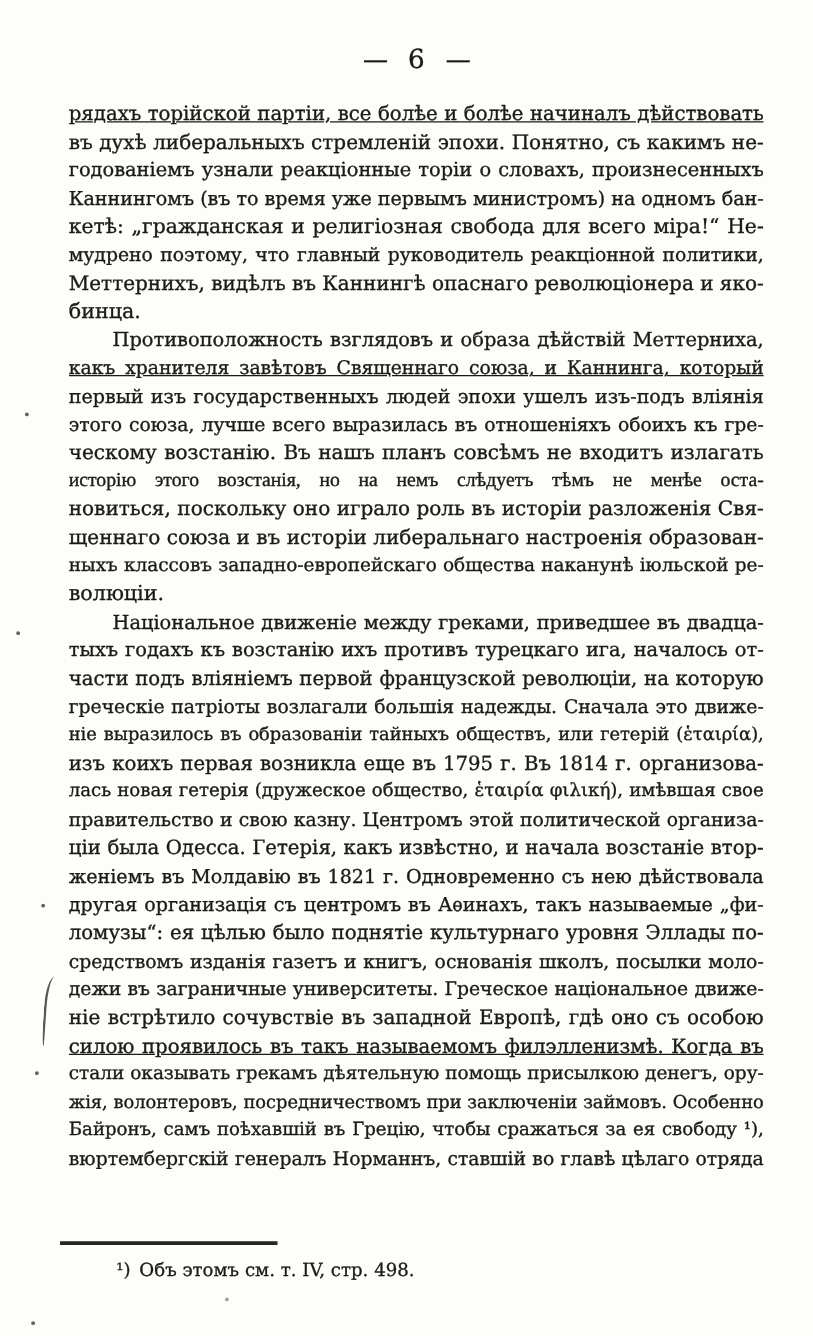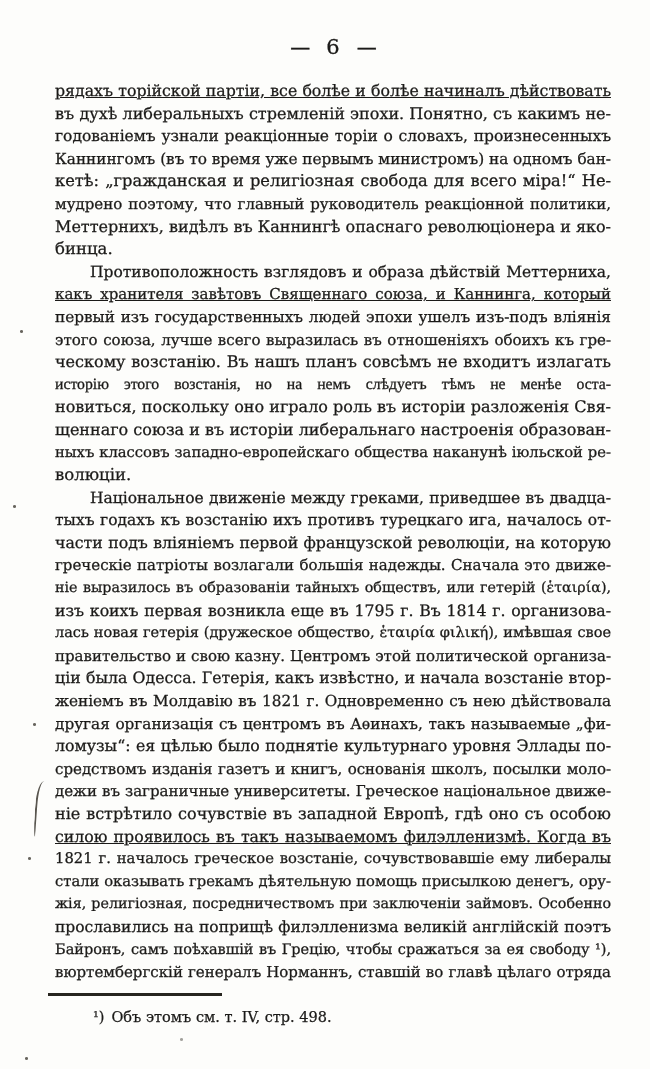--- a/index.html
+++ b/index.html
@@ -112,24 +112,22 @@
         <div class="line j" style="font-size: 14.5px;">лась новая гетерія (дружеское общество, ἑταιρία φιλική), имѣвшая свое</div>
         <div class="line j" style="font-size: 15px;">правительство и свою казну. Центромъ этой политической организа-</div>
         <div class="line j" style="font-size: 15.75px;">ціи была Одесса. Гетерія, какъ извѣстно, и начала возстаніе втор-</div>
         <div class="line j" style="font-size: 15.25px;">женіемъ въ Молдавію въ 1821 г. Одновременно съ нею дѣйствовала</div>
         <div class="line j" style="font-size: 15.25px;">другая организація съ центромъ въ Аѳинахъ, такъ называемые „фи-</div>
         <div class="line j" style="font-size: 15.75px;">ломузы“: ея цѣлью было поднятіе культурнаго уровня Эллады по-</div>
         <div class="line j" style="font-size: 15px;">средствомъ изданія газетъ и книгъ, основанія школъ, посылки моло-</div>
         <div class="line j" style="font-size: 15px;">дежи въ заграничные университеты. Греческое національное движе-</div>
         <div class="line j" style="font-size: 16px;">ніе встрѣтило сочувствіе въ западной Европѣ, гдѣ оно съ особою</div>
         <div class="line j" style="font-size: 15.75px; text-decoration: underline;">силою проявилось въ такъ называемомъ филэлленизмѣ. Когда въ</div>
-        <div class="line j" style="font-size: 14.75px;">1821 г. началось греческое возстаніе, сочувствовавшіе ему либералы</div>
         <div class="line j" style="font-size: 14.75px;">стали оказывать грекамъ дѣятельную помощь присылкою денегъ, ору-</div>
-        <div class="line j" style="font-size: 14.25px;">жія, религіозная, посредничествомъ при заключеніи займовъ. Особенно</div>
-        <div class="line j" style="font-size: 15.5px;">прославились на поприщѣ филэлленизма великій англійскій поэтъ</div>
+        <div class="line j" style="font-size: 14.25px;">жія, волонтеровъ, посредничествомъ при заключеніи займовъ. Особенно</div>
         <div class="line j" style="font-size: 14.5px;">Байронъ, самъ поѣхавшій въ Грецію, чтобы сражаться за ея свободу ¹),</div>
         <div class="line j" style="font-size: 15px;">вюртембергскій генералъ Норманнъ, ставшій во главѣ цѣлаго отряда</div>
       </div>
     </div>
 
   <div class="footnote-rule"></div>
 
   <div class="footnote">
     <span class="marker">¹)</span><span>Объ этомъ см. т. IV, стр. 498.</span>
   </div>

